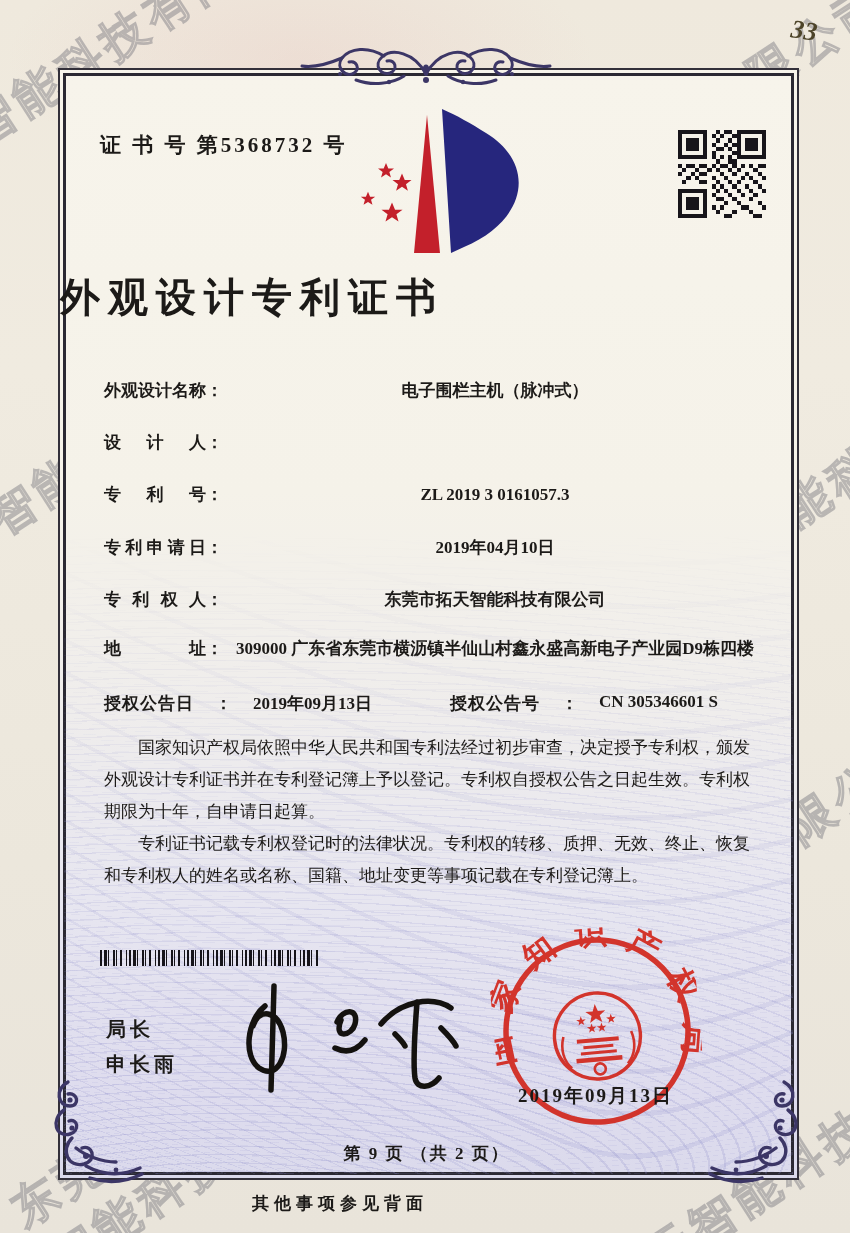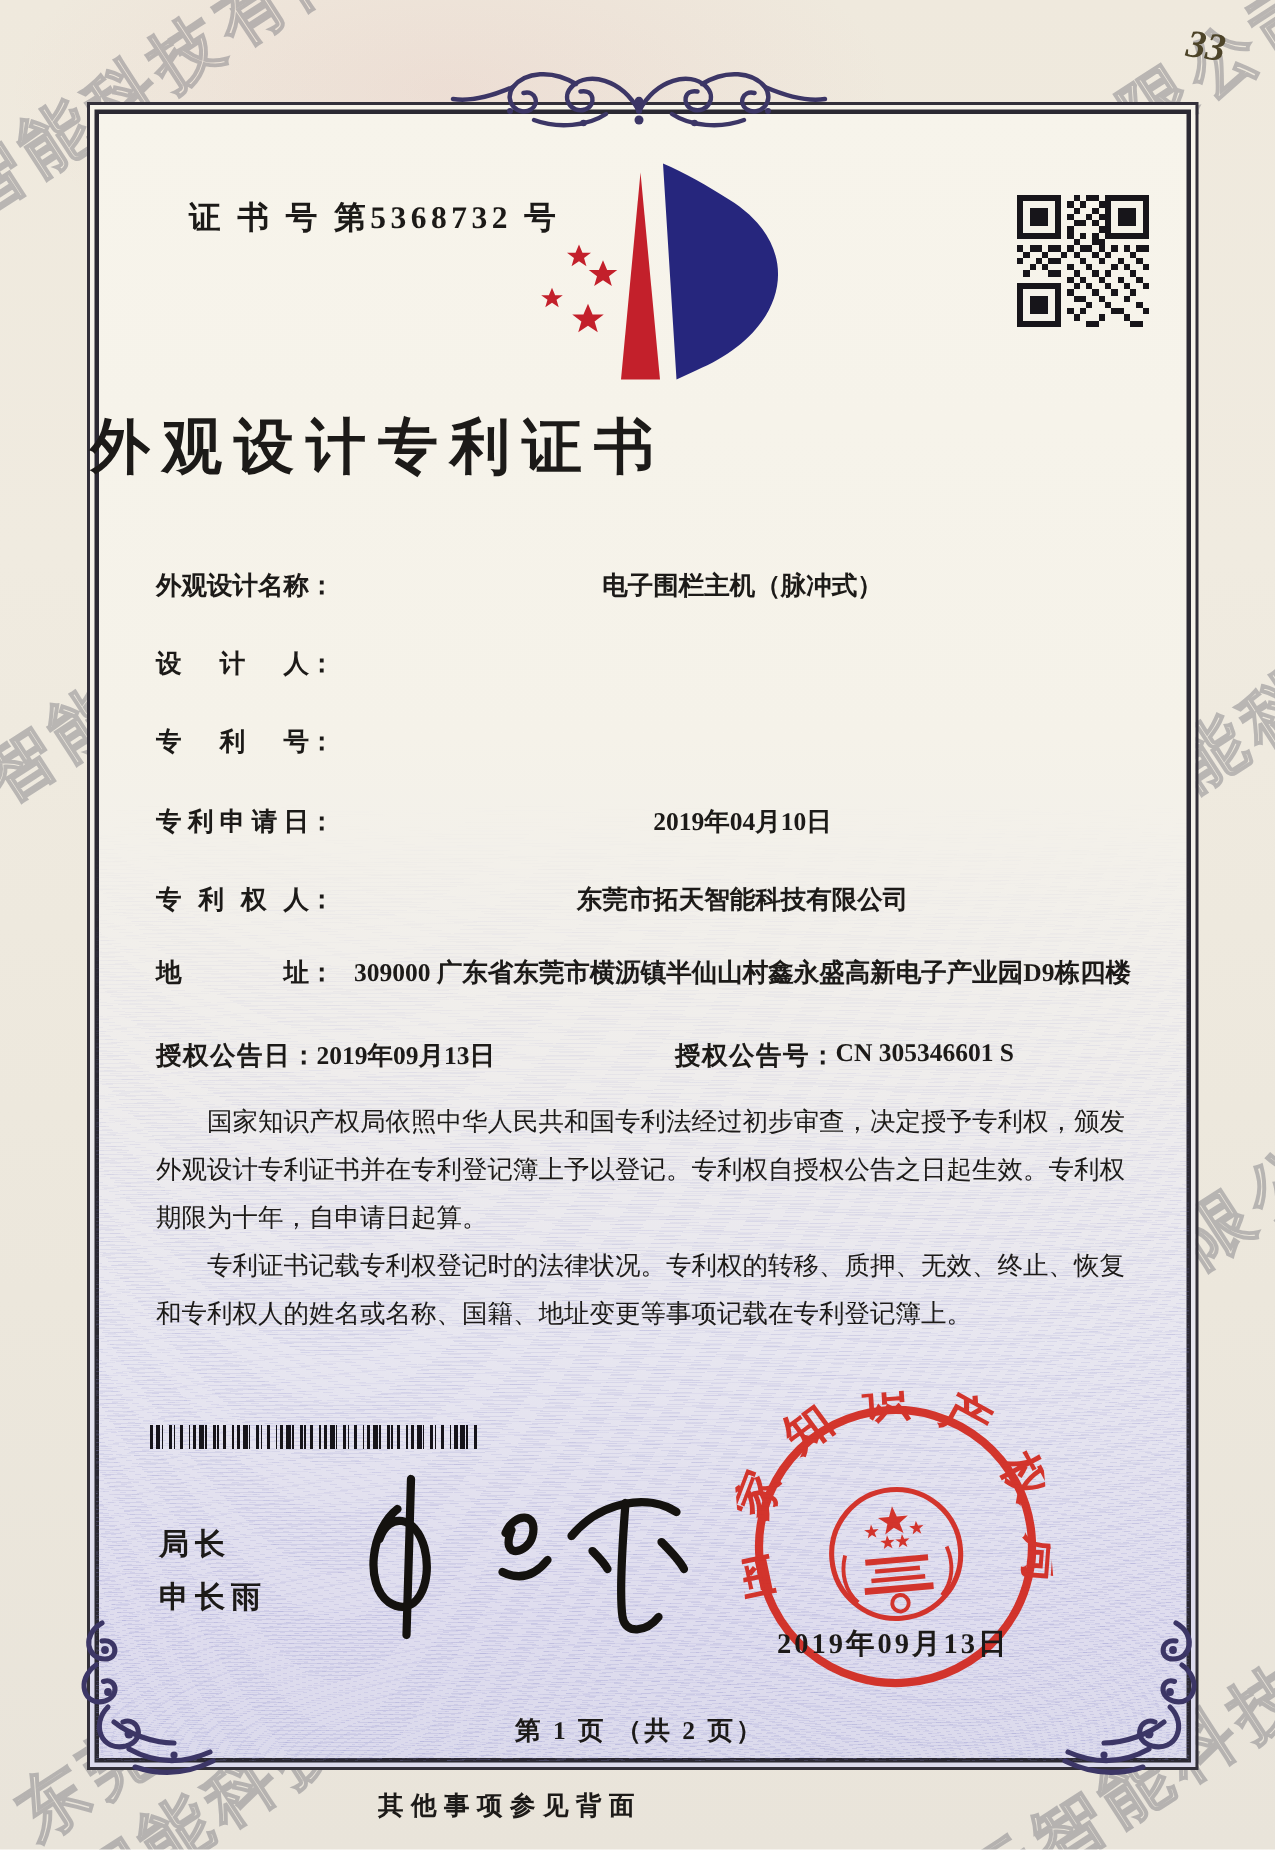--- a/index.html
+++ b/index.html
@@ -22,28 +22,28 @@
       repeating-radial-gradient(150% 140px at 78% 112%, rgba(135,135,200,.16) 0 1px, transparent 1px 8px),
       repeating-radial-gradient(160% 160px at 50% 125%, rgba(150,150,210,.12) 0 1px, transparent 1px 9px);
     -webkit-mask-image:linear-gradient(to bottom,transparent,rgba(0,0,0,.65) 45%,#000 85%);
             mask-image:linear-gradient(to bottom,transparent,rgba(0,0,0,.65) 45%,#000 85%);}
   
   .wm{white-space:nowrap;font-size:46px;letter-spacing:6px;font-weight:600;
       transform:rotate(-33deg);transform-origin:left center;
       color:transparent;-webkit-text-stroke:1.2px rgba(110,110,118,.42);pointer-events:none;}
   .ghost{color:transparent;-webkit-text-stroke:2px rgba(122,122,130,.38);pointer-events:none;}
   
-  .certno{left:126px;top:131px;font-size:21px;font-weight:700;letter-spacing:3px;}
+  .certno{left:100px;top:131px;font-size:21px;font-weight:700;letter-spacing:3px;}
   .title{left:60px;top:270px;width:733px;text-align:left;font-size:40px;font-weight:700;letter-spacing:8px;}
   .row{left:104px;width:662px;display:flex;font-size:17px;font-weight:600;line-height:26px;}
   .row .lbl{width:102px;text-align:justify;text-align-last:justify;flex:none;}
   .row .sep{flex:none;width:18px;}
   .row .val{flex:1;text-align:center;}
   .grant{left:104px;top:692px;width:680px;display:flex;font-size:17px;font-weight:600;}
-  .grant .pair{display:flex;}
+  .grant .pair{display:flex;gap:21px;}
   .grant .pair:first-child{width:346px;flex:none;}
   .grant .lbl{letter-spacing:1px;}
   .paras{left:104px;top:732px;width:646px;font-size:17px;font-weight:400;line-height:32px;text-align:justify;}
   .paras p{margin:0;text-indent:2em;}
   .barcode{left:100px;top:950px;width:218px;height:16px;background:repeating-linear-gradient(90deg,
       #16141a 0 2px,transparent 2px 4px,#16141a 4px 7px,transparent 7px 8px,#16141a 8px 9px,
       transparent 9px 13px,#16141a 13px 15px,transparent 15px 16px,#16141a 16px 17px,
       transparent 17px 20px,#16141a 20px 22px,transparent 22px 26px,#16141a 26px 27px,transparent 27px 29px);}
   .director{font-size:20px;font-weight:700;letter-spacing:4px;}
   .sealdate{left:518px;top:1083px;font-size:19px;font-weight:700;letter-spacing:2px;}
@@ -159,20 +159,21 @@
     <span class="sep">：</span>
     <span class="val">电子围栏主机（脉冲式）</span>
 </div>
 <div class="abs row" style="top:430px">
   <span class="lbl">设计人</span>
     <span class="sep">：</span>
 </div>
 <div class="abs row" style="top:482px">
   <span class="lbl">专利号</span>
     <span class="sep">：</span>
+    <span class="val">ZL 2019 3 0161057.3</span>
 </div>
 <div class="abs row" style="top:535px">
   <span class="lbl">专利申请日</span>
     <span class="sep">：</span>
     <span class="val">2019年04月10日</span>
 </div>
 <div class="abs row" style="top:587px">
   <span class="lbl">专利权人</span>
     <span class="sep">：</span>
     <span class="val">东莞市拓天智能科技有限公司</span>
@@ -237,14 +238,14 @@
     <rect x="-15" y="9" width="30" height="3" stroke="none"></rect>
     <rect x="-18" y="15" width="36" height="3" stroke="none"></rect>
     <rect x="-23" y="21" width="46" height="4.5" stroke="none"></rect>
     <path d="M-34,-2 C-38,10 -36,22 -28,30" fill="none" stroke-width="2.6"></path>
     <path d="M34,-2 C38,10 36,22 28,30" fill="none" stroke-width="2.6"></path>
     <circle cy="33" r="5.5" fill="none" stroke-width="2.6"></circle>
   </g>
 </svg>
 <div class="abs sealdate">2019年09月13日</div>
 
-<div class="abs pageind">第 1 页 （共 2 页）</div>
+<div class="abs pageind">第 9 页 （共 2 页）</div>
 <div class="abs footnote">其他事项参见背面</div>
 
 </body></html>

